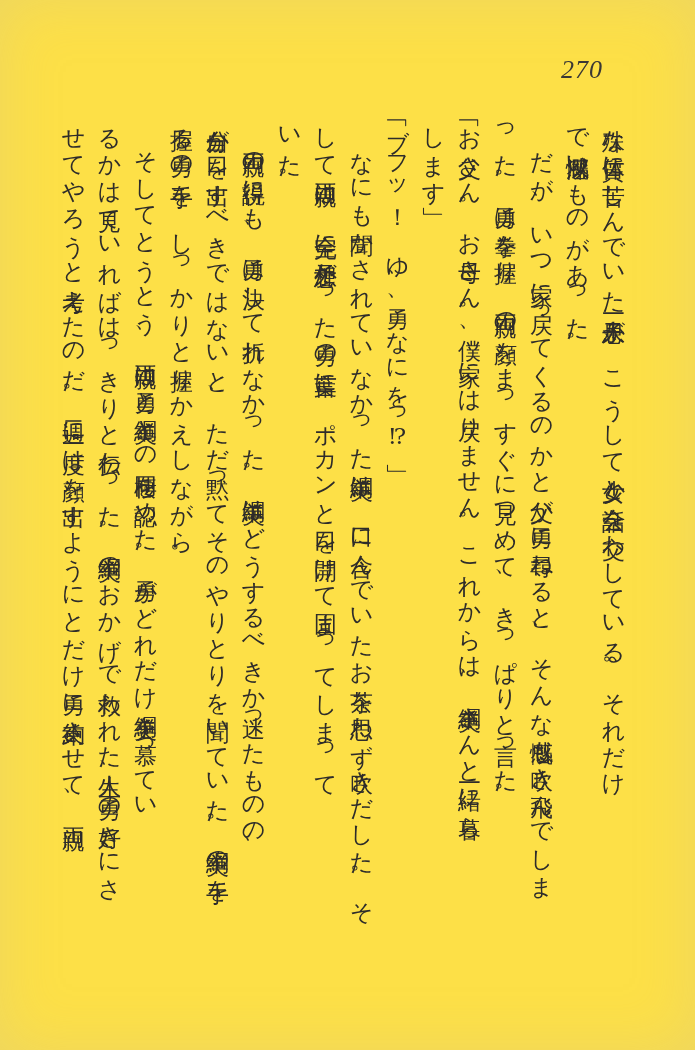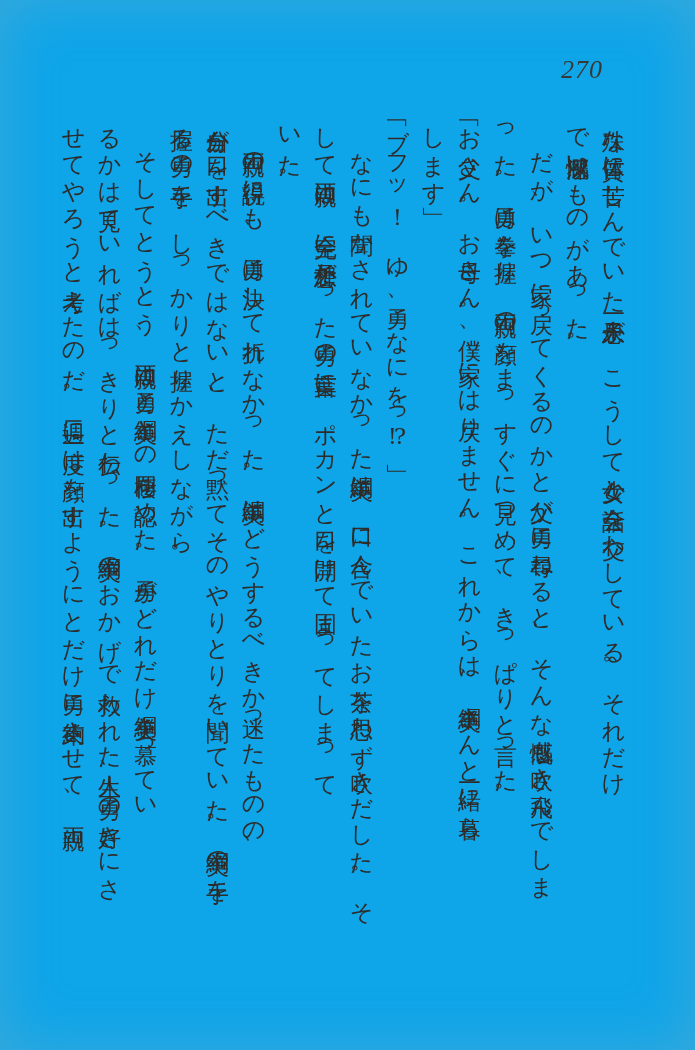--- a/index.html
+++ b/index.html
@@ -4,21 +4,21 @@
 <style>
   html, body {
     margin: 0;
     padding: 0;
     background: #e8e6e2;
   }
   .page {
     position: relative;
     width: 695px;
     height: 1050px;
-    background: #0ea5e9;
+    background: #fde047;
     overflow: hidden;
     box-shadow: inset 0 0 60px rgba(190,185,175,0.25);
     font-family: "Liberation Serif", "DejaVu Serif", serif;
   }
   .page-number {
     position: absolute;
     top: 55px;
     left: 561px;
     font-size: 26px;
     font-style: italic;

